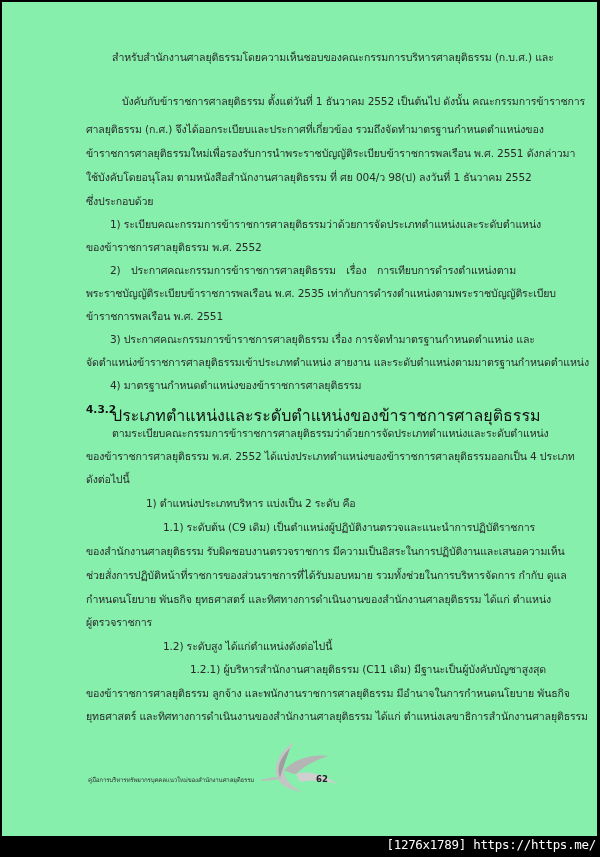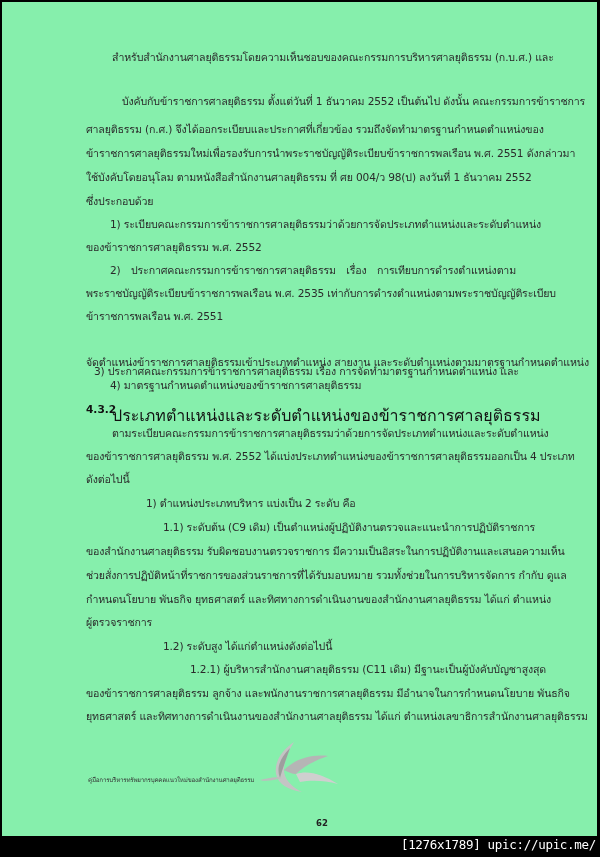--- a/index.html
+++ b/index.html
@@ -64,21 +64,21 @@
     .footer-logo {
       position: absolute;
       left: 252px;
       top: 738px;
       width: 90px;
       height: 55px;
     }
     .page-number {
       position: absolute;
       left: 286px;
-      top: 816px;
+      top: 772px;
       font-size: 8.5px;
       font-weight: bold;
       color: #222;
       padding-left: 28px;
     }
     .watermark {
       position: absolute;
       right: 4px;
       top: 837px;
       font-family: "DejaVu Sans Mono", monospace;
@@ -100,21 +100,21 @@
   <div class="line justify" style="top:168px;">ใช้บังคับโดยอนุโลม ตามหนังสือสำนักงานศาลยุติธรรม ที่ ศย 004/ว 98(ป) ลงวันที่ 1 ธันวาคม 2552</div>
   <div class="line" style="top:192px;">ซึ่งประกอบด้วย</div>
 
   <div class="line justify" style="top:215px; left:108px; width:406px;">1)  ระเบียบคณะกรรมการข้าราชการศาลยุติธรรมว่าด้วยการจัดประเภทตำแหน่งและระดับตำแหน่ง</div>
   <div class="line" style="top:238px;">ของข้าราชการศาลยุติธรรม พ.ศ. 2552</div>
 
   <div class="line justify" style="top:261px; left:108px; width:406px;">2)  ประกาศคณะกรรมการข้าราชการศาลยุติธรรม เรื่อง การเทียบการดำรงตำแหน่งตาม</div>
   <div class="line justify" style="top:284px;">พระราชบัญญัติระเบียบข้าราชการพลเรือน พ.ศ. 2535 เท่ากับการดำรงตำแหน่งตามพระราชบัญญัติระเบียบ</div>
   <div class="line" style="top:307px;">ข้าราชการพลเรือน พ.ศ. 2551</div>
 
-  <div class="line justify" style="top:330px; left:92px; width:406px;margin-top:32px;">3)  ประกาศคณะกรรมการข้าราชการศาลยุติธรรม เรื่อง การจัดทำมาตรฐานกำหนดตำแหน่ง และ</div>
+  <div class="line justify" style="top:330px; left:108px; width:406px;">3)  ประกาศคณะกรรมการข้าราชการศาลยุติธรรม เรื่อง การจัดทำมาตรฐานกำหนดตำแหน่ง และ</div>
   <div class="line justify" style="top:353px;">จัดตำแหน่งข้าราชการศาลยุติธรรมเข้าประเภทตำแหน่ง สายงาน และระดับตำแหน่งตามมาตรฐานกำหนดตำแหน่ง</div>
 
   <div class="line" style="top:376px; left:108px;">4) มาตรฐานกำหนดตำแหน่งของข้าราชการศาลยุติธรรม</div>
 
   <div class="heading-num" style="top:401px;">4.3.2</div>
   <div class="heading-text" style="top:401px;">ประเภทตำแหน่งและระดับตำแหน่งของข้าราชการศาลยุติธรรม</div>
 
   <div class="line justify" style="top:424px; left:110px; width:404px;">ตามระเบียบคณะกรรมการข้าราชการศาลยุติธรรมว่าด้วยการจัดประเภทตำแหน่งและระดับตำแหน่ง</div>
   <div class="line justify" style="top:447px;">ของข้าราชการศาลยุติธรรม พ.ศ. 2552 ได้แบ่งประเภทตำแหน่งของข้าราชการศาลยุติธรรมออกเป็น 4 ประเภท</div>
   <div class="line" style="top:470px;">ดังต่อไปนี้</div>
@@ -139,13 +139,13 @@
     <path d="M40 2 C28 10, 20 22, 22 34 C24 44, 34 50, 48 52 C36 46, 30 38, 30 30 C30 20, 34 12, 40 2 Z" fill="#c4c4c4"></path>
     <path d="M36 8 C26 18, 22 28, 26 38 C28 30, 32 20, 36 8 Z" fill="#9e9e9e"></path>
     <path d="M30 30 C40 20, 56 14, 74 16 C62 20, 50 26, 42 34 C38 34, 34 32, 30 30 Z" fill="#b5b5b5"></path>
     <path d="M42 34 C54 30, 68 34, 84 44 C70 40, 56 40, 46 42 Z" fill="#cfcfcf"></path>
     <path d="M6 40 C14 38, 22 36, 28 38 C20 40, 12 42, 6 40 Z" fill="#bdbdbd"></path>
   </svg>
   <div class="page-number">62</div>
 
 </div>
 
-<div class="watermark">[1276x1789] upic://upic.me/</div>
+<div class="watermark">[1276x1789] https://https.me/</div>
 
 </body></html>

